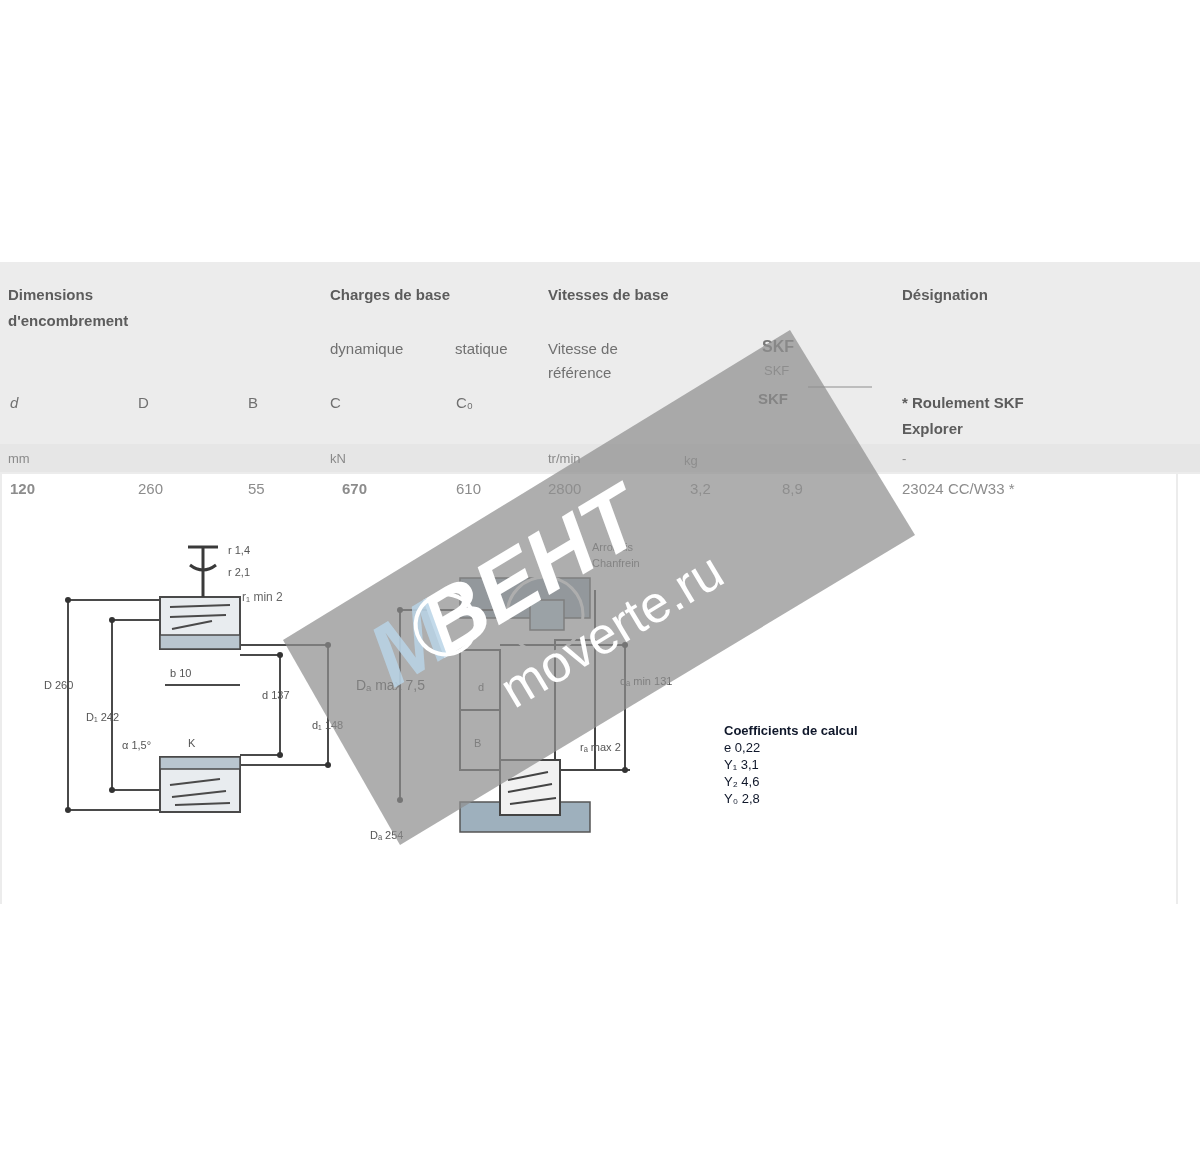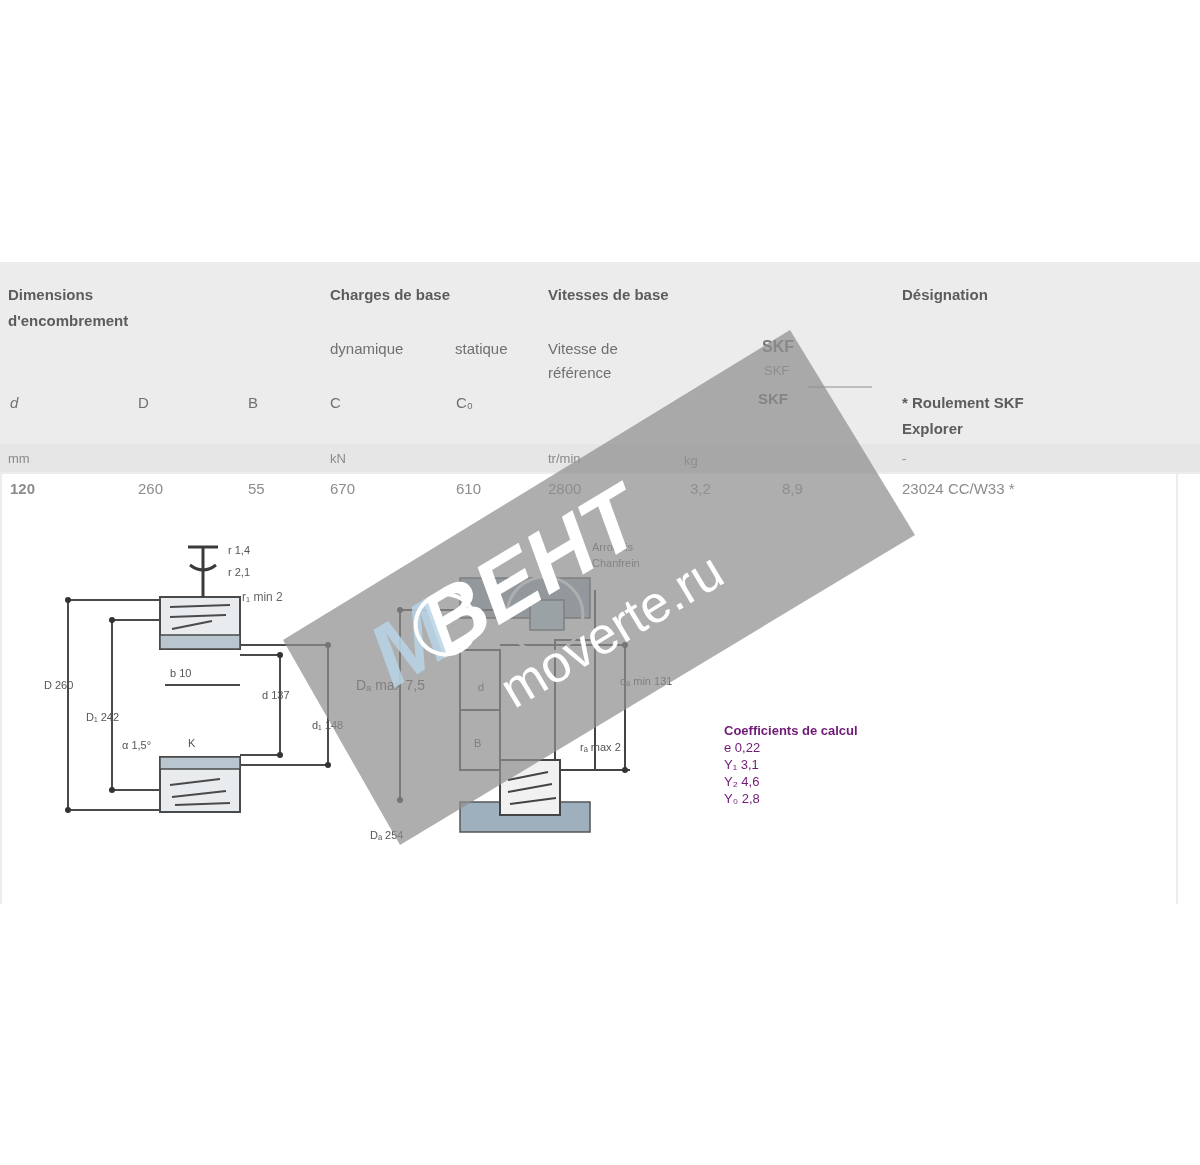--- a/index.html
+++ b/index.html
@@ -10,21 +10,21 @@
   .header-band-lower { position:absolute; left:0; top:444px; width:1200px; height:28px; background:#e6e6e6; }
   .right-rule { position:absolute; left:1176px; top:474px; width:2px; height:430px; background:#ececec; }
   .left-rule { position:absolute; left:0; top:474px; width:2px; height:430px; background:#ececec; }
   .t { position:absolute; font-size:15px; line-height:18px; white-space:nowrap; color:#707070; filter:blur(0.6px); }
   .t.b { font-weight:bold; color:#5c5c5c; }
   .t.sm { font-size:13px; color:#8a8a8a; }
   .t.val { font-size:15px; color:#8c8c8c; }
   .t.i { font-style:italic; }
   .svgwrap { position:absolute; filter:blur(0.5px); }
   .watermark { position:absolute; left:0; top:0; width:1200px; height:1165px; pointer-events:none; }
-  .coef { position:absolute; left:724px; top:722px; font-size:13px; line-height:17px; color:#701a75; filter:blur(0.6px); }
+  .coef { position:absolute; left:724px; top:722px; font-size:13px; line-height:17px; color:#0f172a; filter:blur(0.6px); }
   .coef .title { font-weight:bold; }
 </style>
 </head>
 <body>
 
 <div class="page">
 
   <div class="header-band"></div>
   <div class="header-band-lower"></div>
   <div class="left-rule"></div>
@@ -57,21 +57,21 @@
 
   <div class="t sm" style="left:8px;top:450px;">mm</div>
   <div class="t sm" style="left:330px;top:450px;">kN</div>
   <div class="t sm" style="left:548px;top:450px;">tr/min</div>
   <div class="t sm" style="left:684px;top:452px;">kg</div>
   <div class="t sm" style="left:902px;top:450px;">-</div>
 
   <div class="t val" style="left:10px;top:480px;font-weight:bold;">120</div>
   <div class="t val" style="left:138px;top:480px;">260</div>
   <div class="t val" style="left:248px;top:480px;">55</div>
-  <div class="t val" style="left:330px;top:480px;">670</div>
+  <div class="t val" style="left:342px;top:480px;font-weight:bold;">670</div>
   <div class="t val" style="left:456px;top:480px;">610</div>
   <div class="t val" style="left:548px;top:480px;">2800</div>
   <div class="t val" style="left:690px;top:480px;">3,2</div>
   <div class="t val" style="left:782px;top:480px;">8,9</div>
   <div class="t val" style="left:902px;top:480px;">23024 CC/W33 *</div>
 
   <div class="svgwrap" style="left:40px;top:535px;">
     <svg width="320" height="290" viewBox="0 0 320 290">
       <g stroke="#4a4a4a" stroke-width="2" fill="none">
 

